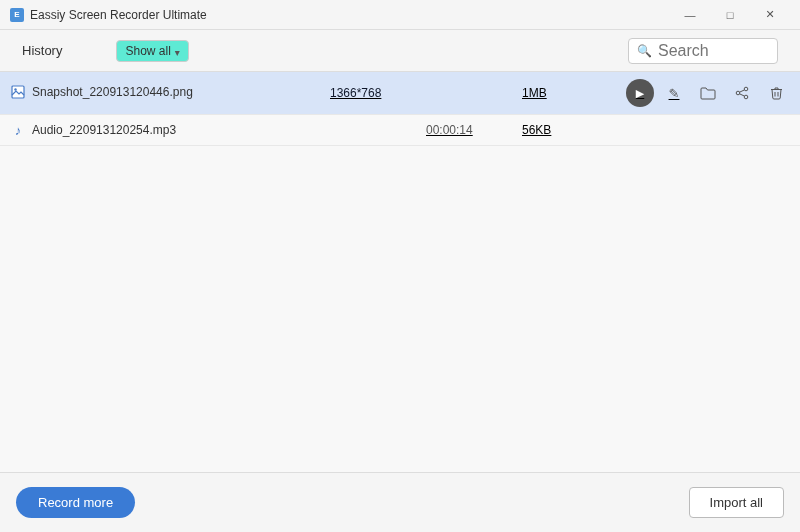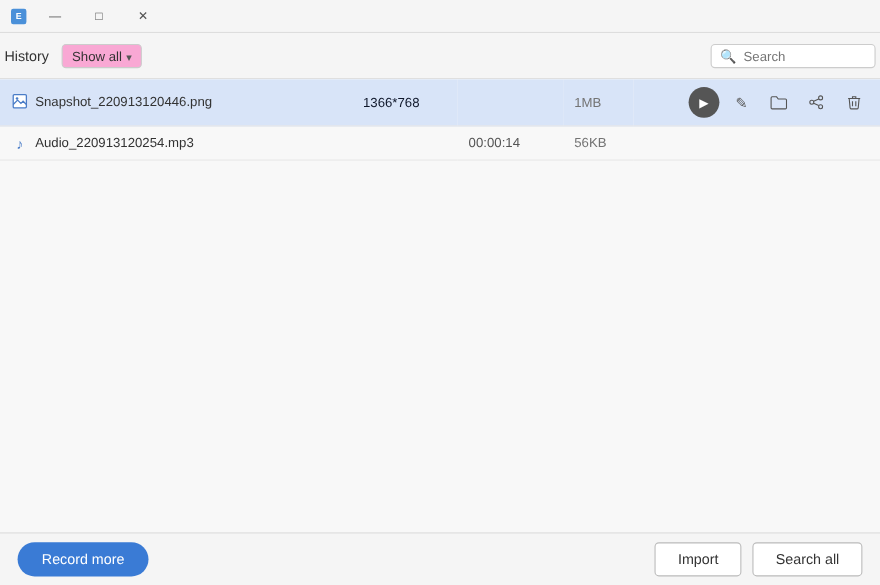--- a/index.html
+++ b/index.html
@@ -56,92 +56,94 @@
       outline: none;
     }
 
     
     .toolbar {
       background: #f5f5f5;
       border-bottom: 1px solid #ddd;
       height: 42px;
       display: flex;
       align-items: center;
-      padding: 0 4px;
+      padding: 0 22px;
       flex-shrink: 0;
       gap: 8px;
     }
     .history-label {
       font-size: 13px;
       color: #333;
       margin-right: 4px;
     }
     .filter-dropdown {
       display: flex;
       align-items: flex-end;
       border: 1px solid #ccc;
       border-radius: 4px;
-      background: #f9a8d4;
+      background: #5eead4;
       padding: 3px 8px;
       cursor: pointer;
       font-size: 12px;
       color: #333;
       gap: 4px;
+      margin-left: 42px;
     }
     .filter-dropdown .arrow {
       font-size: 10px;
       color: #555;
     }
     .spacer { flex: 1; }
     .search-box {
       display: flex;
       align-items: center;
       border: 1px solid #ccc;
       border-radius: 4px;
       background: white;
       padding: 3px 8px;
       gap: 6px;
       width: 150px;
     }
     .search-box input {
       border: none;
       outline: none;
-      font-size: 12px;
+      font-size: 16px;
       color: #333;
       width: 100%;
       background: transparent;
     }
     .search-icon-svg { color: #888; font-size: 12px; }
 
     
     .table-container {
       flex: 1;
       overflow-y: auto;
       background: #f8f8f8;
     }
     table {
       width: 100%;
       border-collapse: collapse;
     }
     tr {
       border-bottom: 1px solid #e8e8e8;
+      text-decoration: underline;
     }
     tr.selected {
       background: #d8e4f8;
     }
     td {
       padding: 7px 10px;
       color: #333;
       font-size: 12px;
       vertical-align: middle;
     }
     .col-name { width: 40%; }
     .col-res { width: 12%; color: #0f172a; }
     .col-dur { width: 12%; color: #555; }
-    .col-size { width: 8%; color: #737373; }
+    .col-size { width: 8%; color: #000000; }
     .col-actions { width: 28%; text-align: right; }
 
     .file-icon {
       display: inline-flex;
       align-items: center;
       gap: 6px;
     }
     .icon-img {
       width: 16px;
       height: 16px;
@@ -177,21 +179,21 @@
     .act-btn.play {
       background: #555;
       color: white;
       font-size: 11px;
     }
 
     
     .footer {
       background: #f5f5f5;
       border-top: 1px solid #ddd;
-      height: 48px;
+      height: 60px;
       display: flex;
       align-items: center;
       padding: 0 16px;
       flex-shrink: 0;
     }
     .btn-record {
       background: #3a7bd5;
       color: white;
       border: none;
       border-radius: 20px;
@@ -216,20 +218,21 @@
       outline: none;
     }
   </style>
 </head>
 <body>
 
 <div class="title-bar">
   <div class="title-bar-icon">
     <span style="font-size:8px; font-weight:bold;">E</span>
   </div>
+  <span class="title-text">Eassiy Screen Recorder Ultimate</span>
   <div class="title-controls">
     <button class="title-btn">—</button>
     <button class="title-btn">□</button>
     <button class="title-btn close">✕</button>
   </div>
 </div>
 
 <div class="toolbar">
   <span class="history-label">History</span>
   <div class="filter-dropdown">
@@ -300,16 +303,15 @@
           <td class="col-size">56KB</td>
           <td class="col-actions"></td>
         </tr>
       </tbody>
   </table>
 </div>
 
 <div class="footer">
   <button class="btn-record">Record more</button>
   <div class="footer-right">
-    <button class="btn-secondary">Import</button>
-    <button class="btn-secondary">Search all</button>
+    <button class="btn-secondary">Import all</button>
   </div>
 </div>
 
 </body></html>

